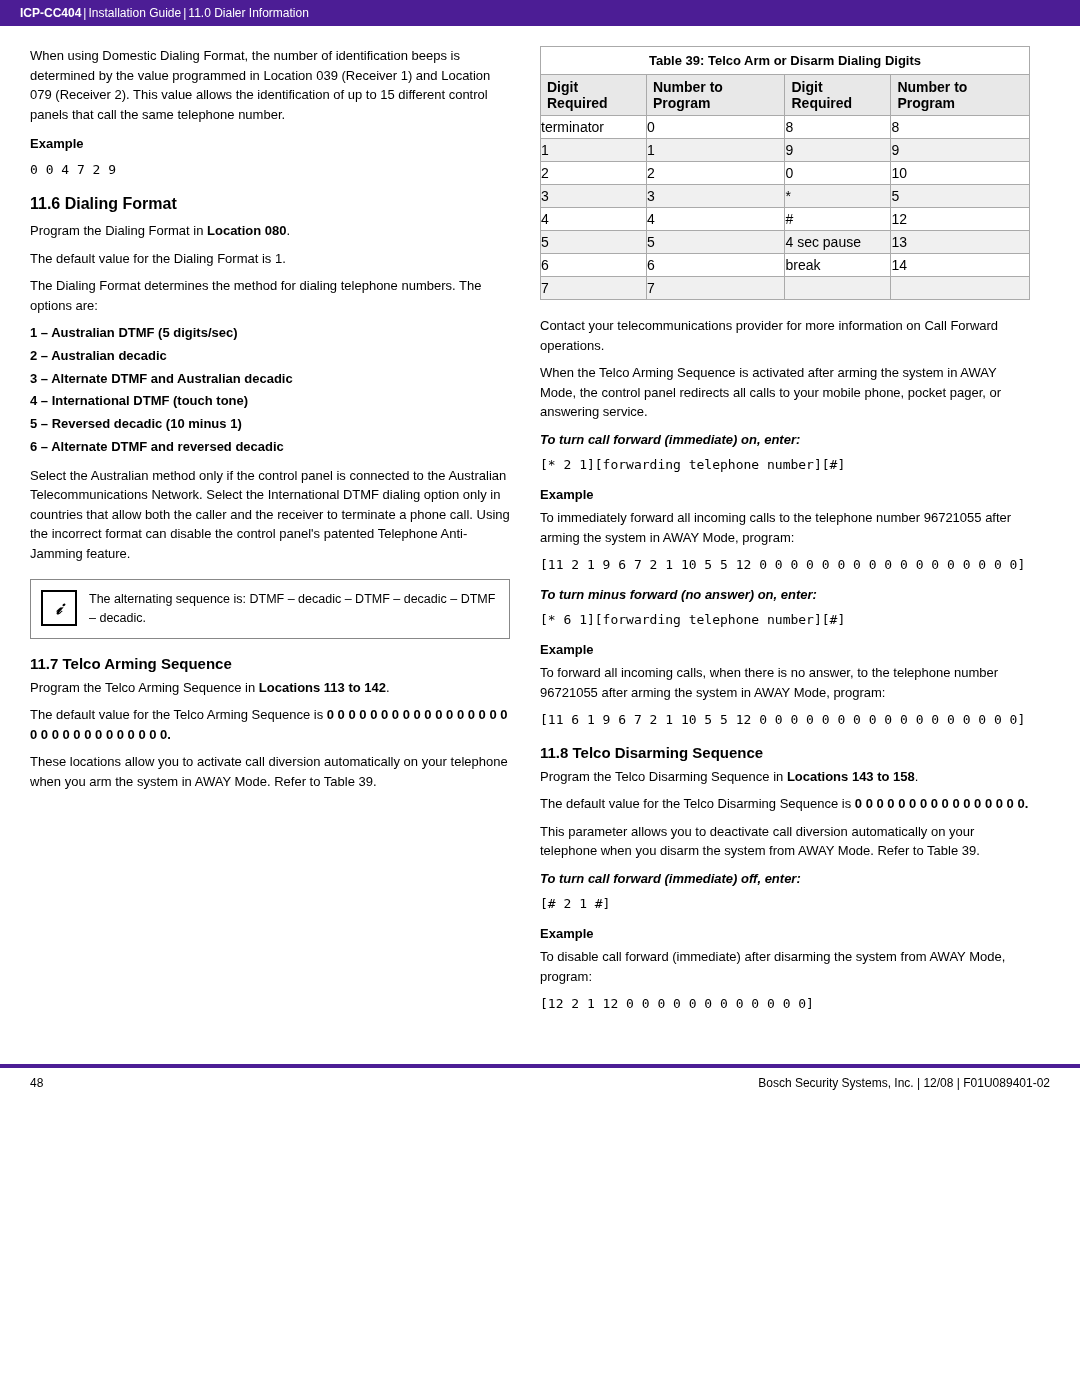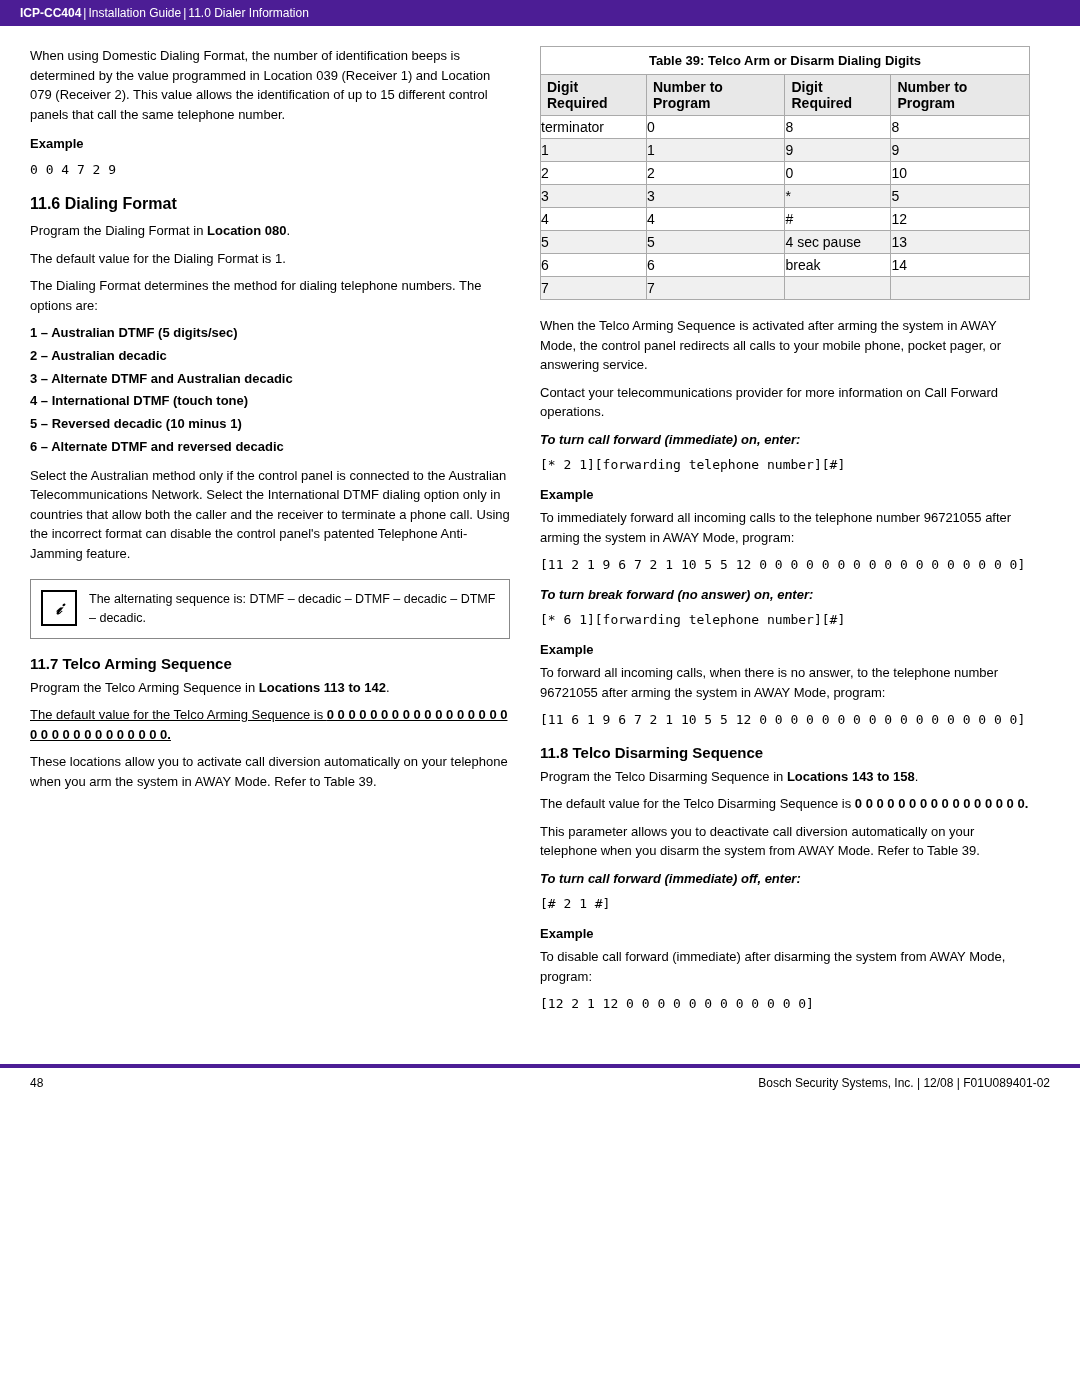--- a/index.html
+++ b/index.html
@@ -205,21 +205,21 @@
       <div class="note-icon">𝒾</div>
       <div class="note-text">The alternating sequence is: DTMF – decadic – DTMF – decadic – DTMF – decadic.</div>
     </div>
 
     <div class="subsection-title">11.7   Telco Arming Sequence</div>
 
     <p>
       <span>Program the Telco Arming Sequence in </span><span class="bold-inline">Locations 113 to 142</span><span>.</span>
     </p>
 
-    <p style="margin-top:6px;text-decoration:underline;">
+    <p style="margin-top:6px;">
       <span>The default value for the Telco Arming Sequence is </span><span class="bold-inline">0 0 0 0 0 0 0 0 0 0 0 0 0 0 0 0 0 0 0 0 0 0 0 0 0 0 0 0 0 0.</span>
     </p>
 
     <p style="margin-top:6px;">
       <span>These locations allow you to activate call diversion automatically on your telephone when you arm the system in AWAY Mode. Refer to Table 39.</span>
     </p>
 
   </div>
 
   <div class="right-col">
@@ -281,34 +281,34 @@
             <tr>
               <td>7</td>
               <td>7</td>
               <td></td>
               <td></td>
             </tr>
           </tbody>
       </table>
     </div>
 
+    <p style="margin-top:6px;">Contact your telecommunications provider for more information on Call Forward operations.</p>
     <p>When the Telco Arming Sequence is activated after arming the system in AWAY Mode, the control panel redirects all calls to your mobile phone, pocket pager, or answering service.</p>
-    <p style="margin-top:6px;">Contact your telecommunications provider for more information on Call Forward operations.</p>
 
     <p class="call-forward-instruction">
       <span>To turn call forward (immediate) on, enter:</span>
     </p>
     <p class="code-line">[* 2 1][forwarding telephone number][#]</p>
 
     <p class="example-label">Example</p>
     <p>To immediately forward all incoming calls to the telephone number 96721055 after arming the system in AWAY Mode, program:</p>
     <p class="code-line">[11  2 1 9 6 7 2 1  10  5 5  12  0 0 0 0 0 0 0 0 0 0 0 0  0 0 0 0 0]</p>
 
     <p class="call-forward-instruction">
-      <span>To turn break forward (no answer) on, enter:</span>
+      <span>To turn minus forward (no answer) on, enter:</span>
     </p>
     <p class="code-line">[* 6 1][forwarding telephone number][#]</p>
 
     <p class="example-label">Example</p>
     <p>To forward all incoming calls, when there is no answer, to the telephone number 96721055 after arming the system in AWAY Mode, program:</p>
     <p class="code-line">[11  6 1 9 6 7 2 1  10  5 5  12  0 0 0 0 0 0 0 0 0 0 0 0  0 0 0 0 0]</p>
 
     <div class="subsection-title">11.8   Telco Disarming Sequence</div>
 
     <p>

